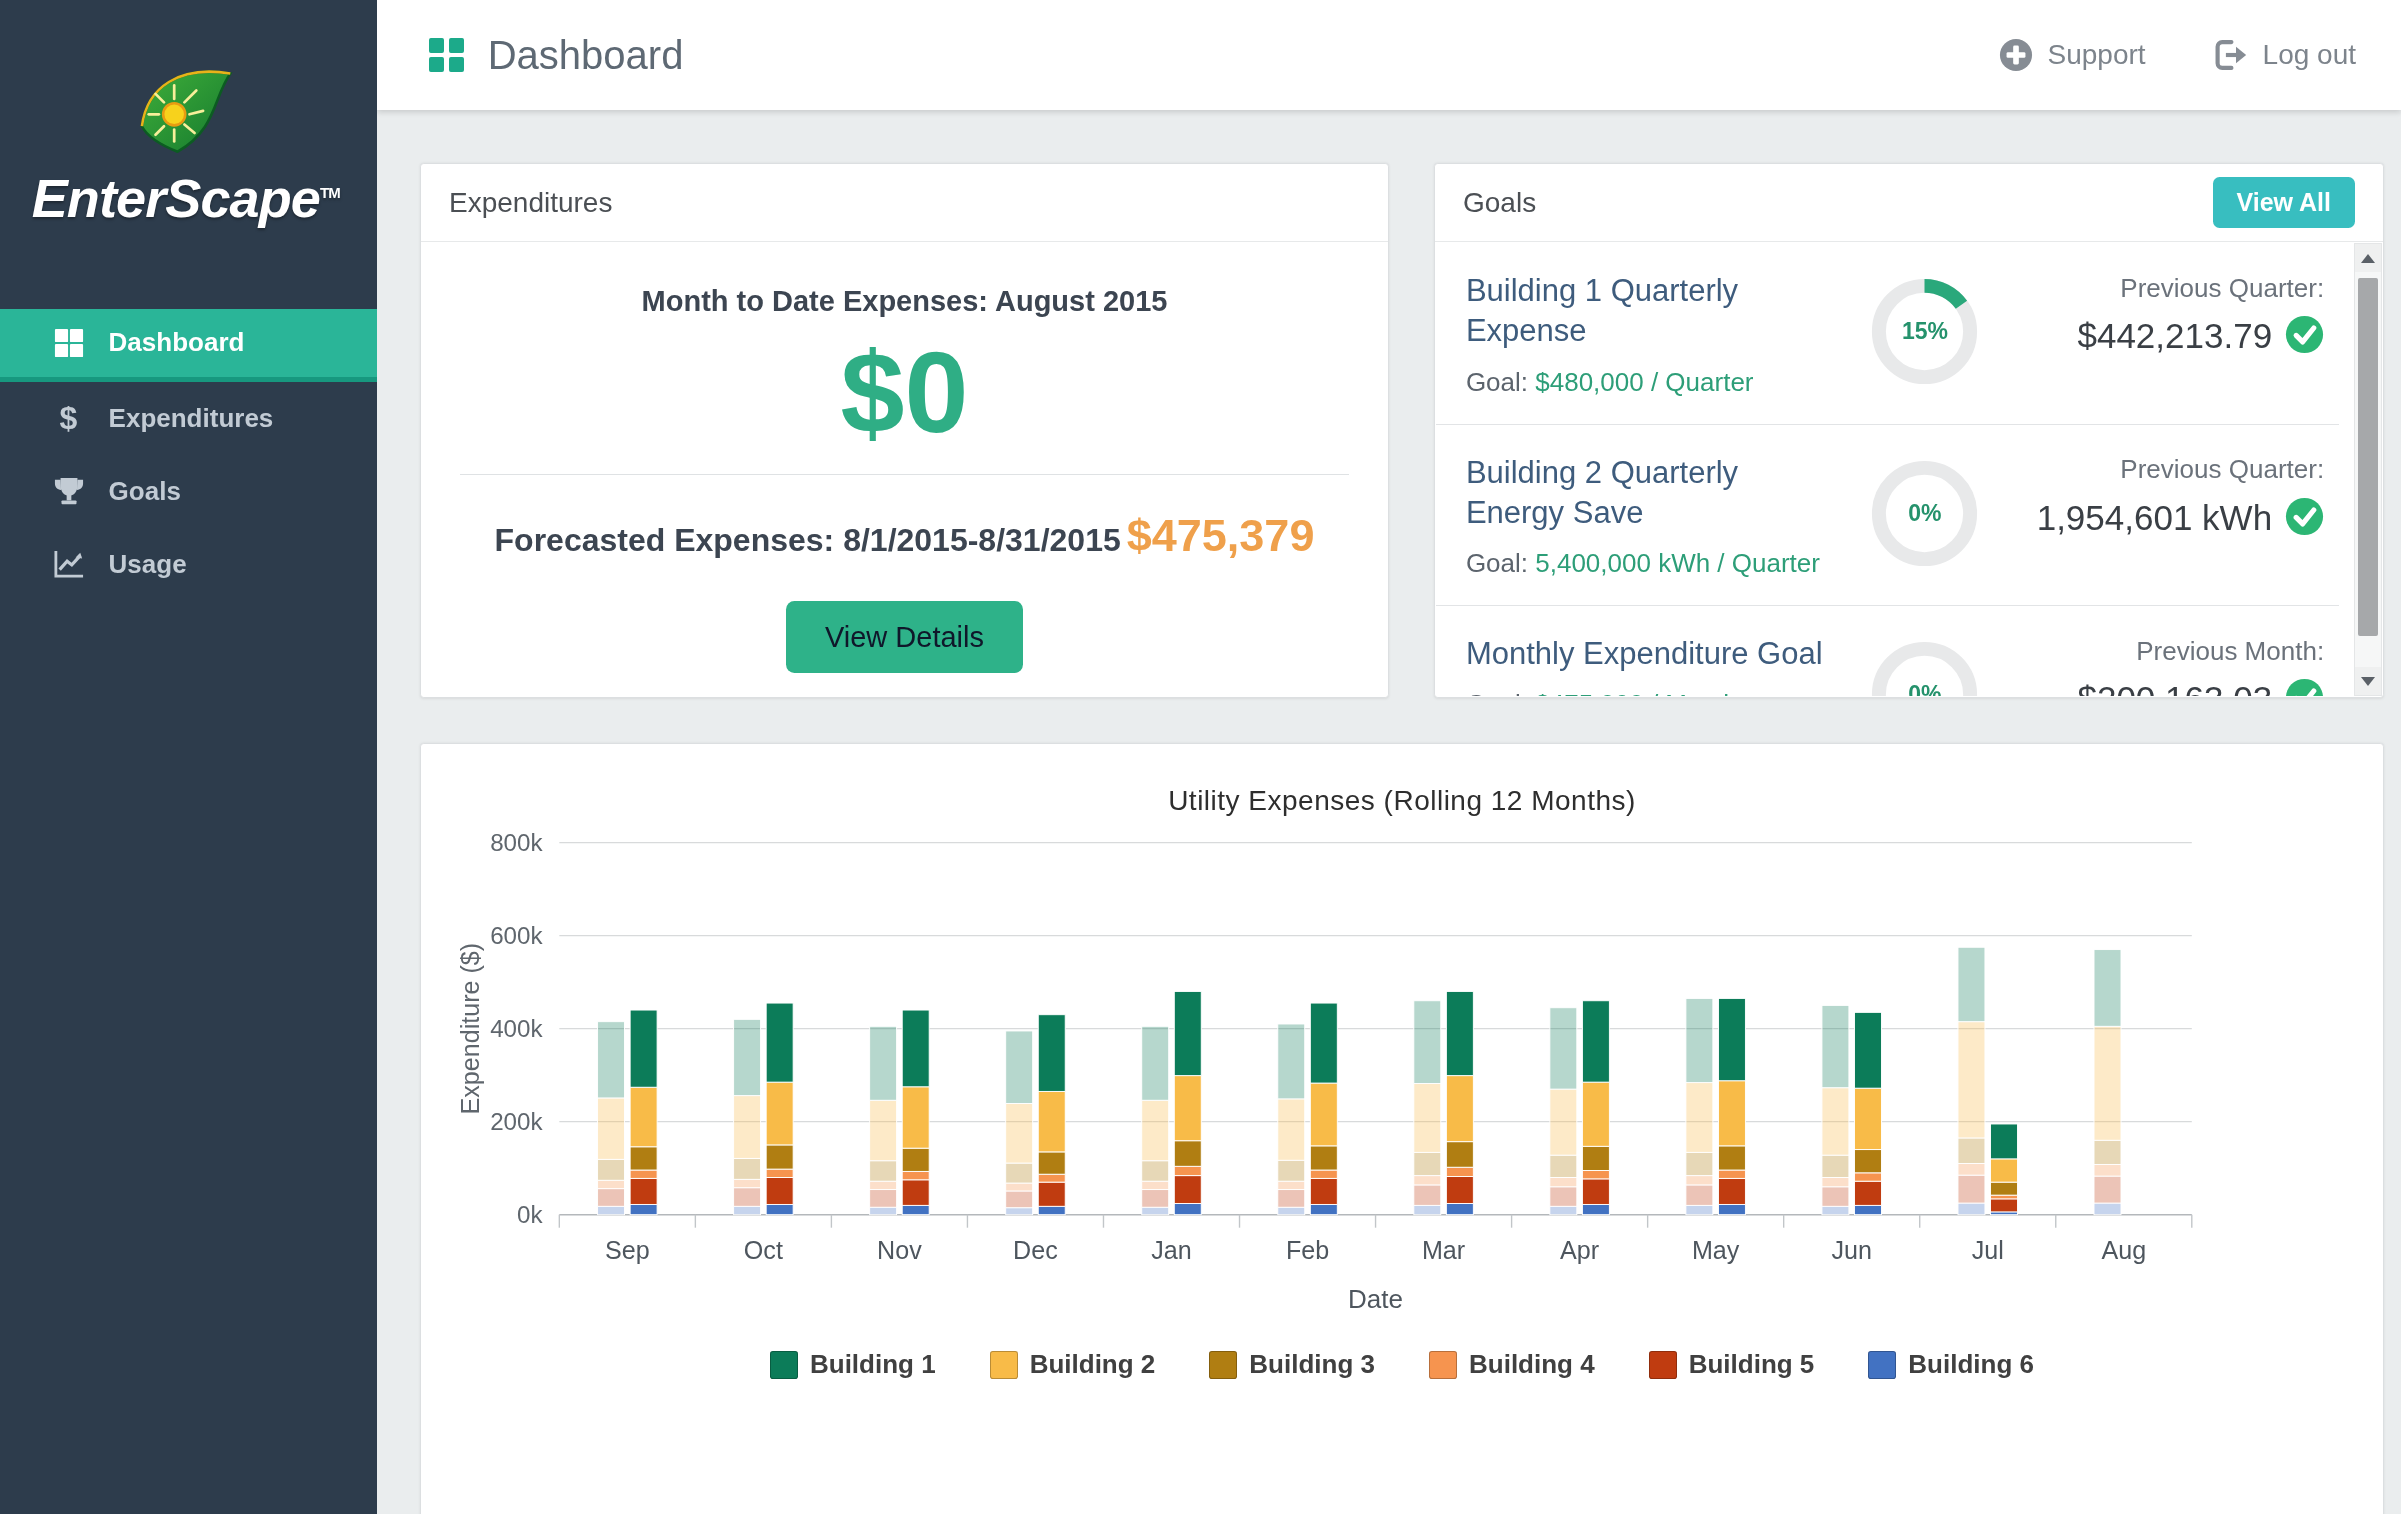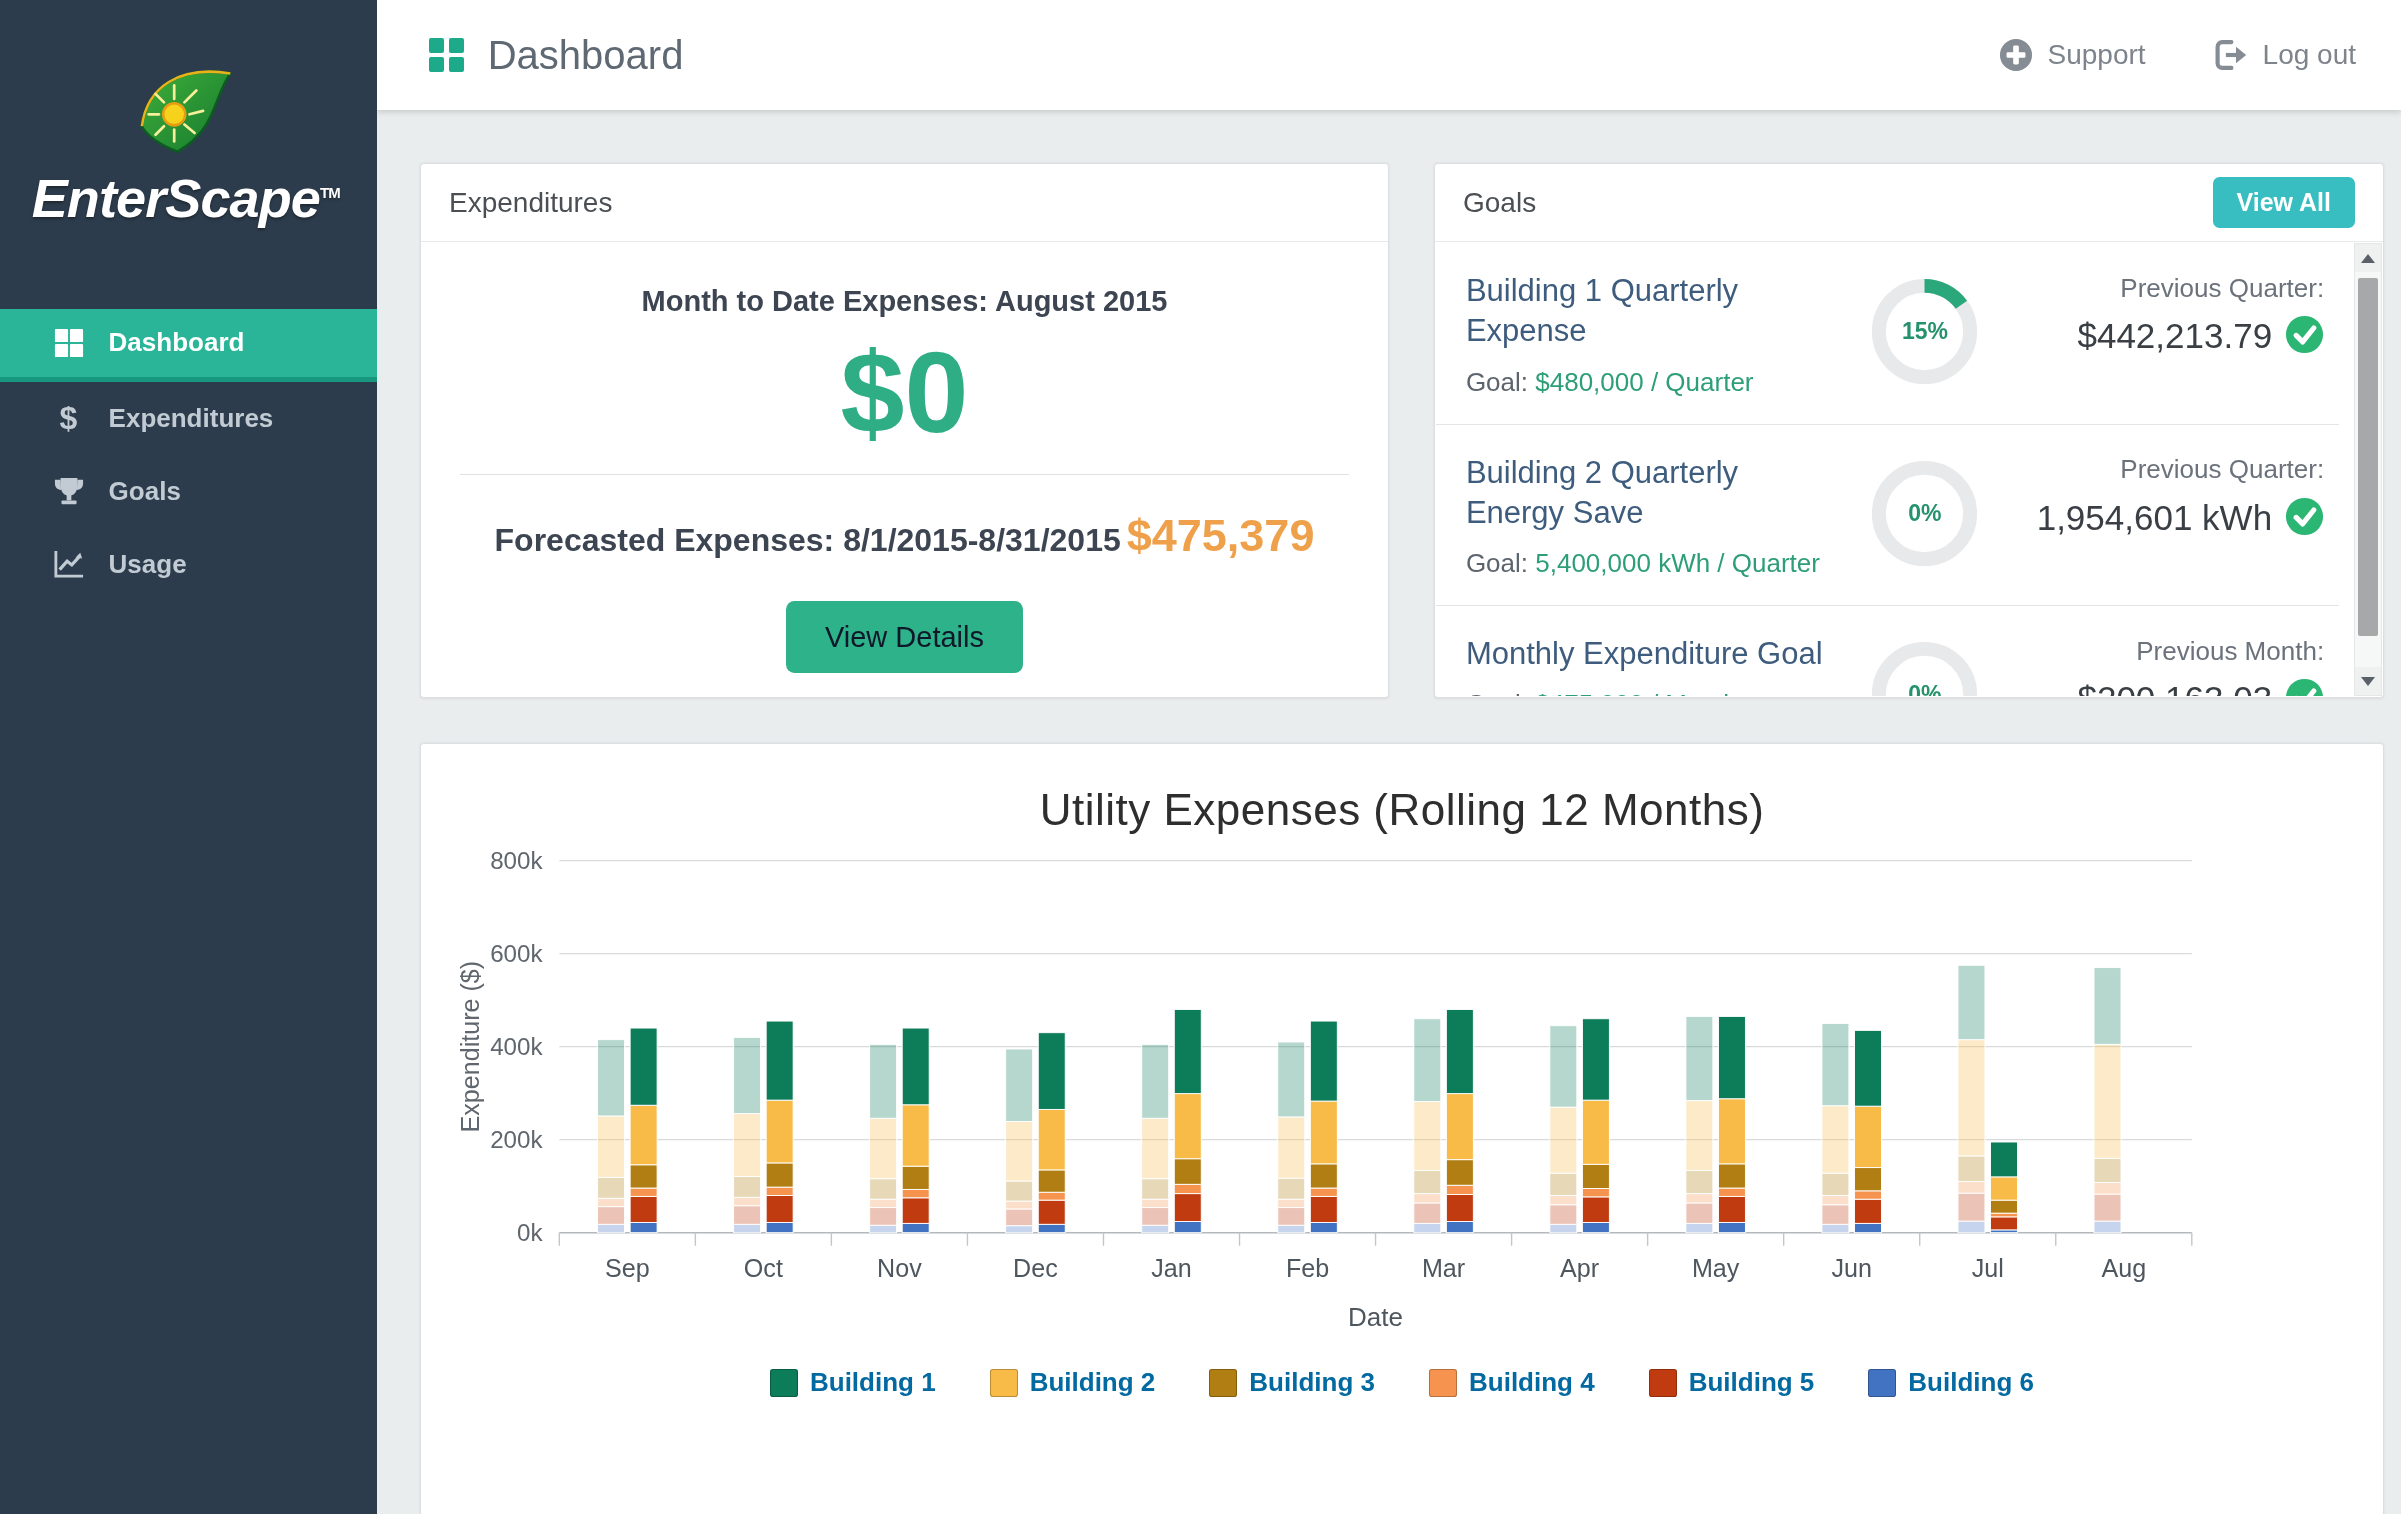--- a/index.html
+++ b/index.html
@@ -73,26 +73,26 @@
   .sb { position:absolute; top:79px; bottom:0.9px; right:0.9px; width:43px; padding-left:15px; }
   .sb-track { position:relative; width:28px; height:100%; background:#f6f7f7; border:0.9px solid #e4e6e7; }
   .sb-btn { position:absolute; left:0; width:100%; height:28px; background:#eff0f0; display:flex; align-items:center; justify-content:center; cursor:pointer; }
   .sb-up { top:0; } .sb-down { bottom:0; }
   .tri-up { width:0; height:0; border-left:7.4px solid transparent; border-right:7.4px solid transparent; border-bottom:9.3px solid #5a6067; }
   .tri-down { width:0; height:0; border-left:7.4px solid transparent; border-right:7.4px solid transparent; border-top:9.3px solid #5a6067; }
   .sb-thumb { position:absolute; left:2.8px; right:2.8px; top:34px; height:358px; background:#a6a8aa; border-radius:1.9px; cursor:grab; }
 
   
   .billdata-card { margin-top:45px; height:777px; overflow:hidden; }
-  .chart-title { text-align:center; font-size:44px; color:#2e2e2e; margin-top:41px; font-weight:500; letter-spacing:0.5px; }
+  .chart-title { text-align:center; font-size:28px; color:#2e2e2e; margin-top:41px; font-weight:500; letter-spacing:0.5px; }
   svg.chart { display:block; margin-top:7.4px; }
   .legend { display:flex; justify-content:center; align-items:center; gap:54px; margin-top:32px; }
   .legend-item { display:flex; align-items:center; gap:12px; cursor:pointer; }
   .legend-swatch { width:28px; height:28px; border-radius:2.8px; border:0.9px solid rgba(0,0,0,.25); }
-  .legend-label { font-size:26px; font-weight:bold; color:#0369a1; }
+  .legend-label { font-size:26px; font-weight:bold; color:#404040; }
 </style>
 </head>
 <body>
 
 <aside class="sidebar">
   <div class="logo">
     <svg viewBox="0 0 140 140">
       <defs>
         <linearGradient id="leafg" x1="0" y1="0" x2="1" y2="1">
           <stop offset="0" stop-color="#3fae3a"></stop>

